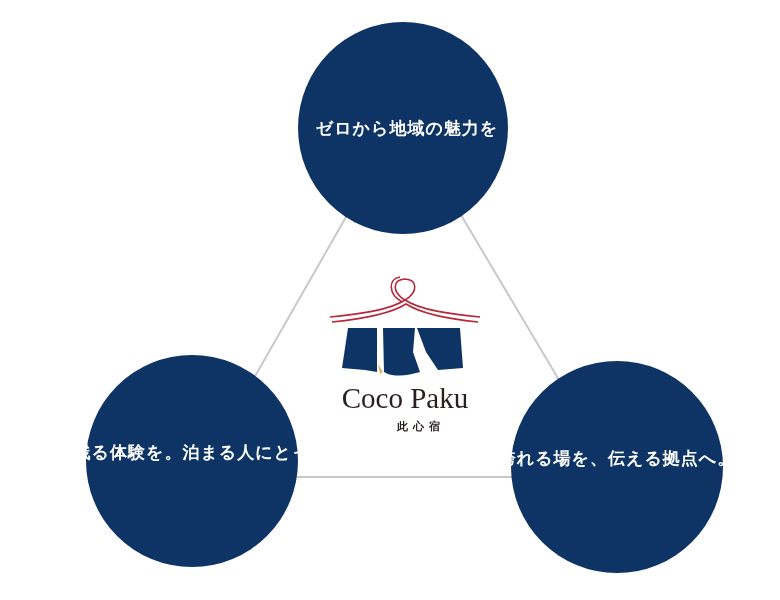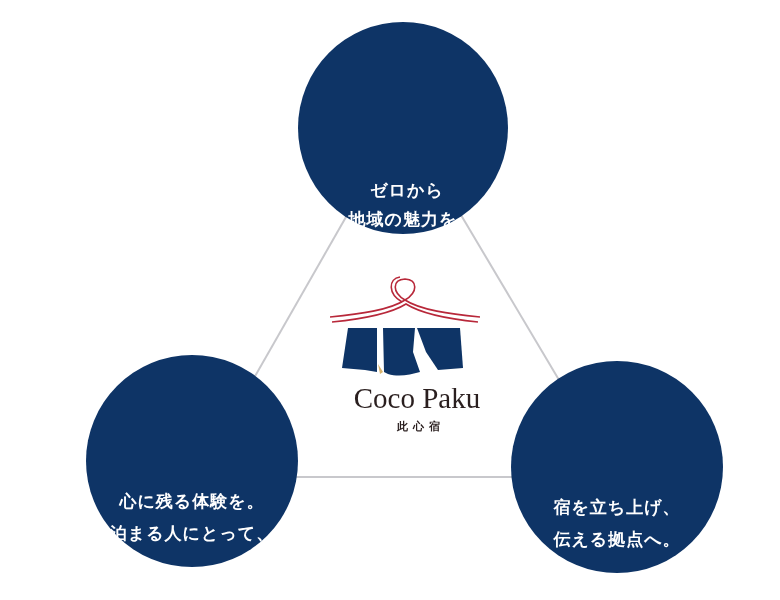--- a/index.html
+++ b/index.html
@@ -1,35 +1,35 @@
 <!DOCTYPE html>
 <html><head>
   <meta charset="utf-8">
   <style>
     html, body { margin: 0; padding: 0; background: #ffffff; }
     body { width: 780px; height: 600px; position: relative; overflow: hidden; font-family: "DejaVu Serif", "Liberation Serif", serif; }
     .lines { position: absolute; left: 0; top: 0; width: 780px; height: 600px; }
     .circle {
       position: absolute; border-radius: 50%;
       background: #0e3466;
-      display: flex; flex-direction: column; align-items: center; justify-content: flex-end;
+      display: flex; flex-direction: row; align-items: center; justify-content: center;
       color: #ffffff; text-align: center;
       font-family: "DejaVu Serif", "Liberation Serif", serif;
       font-weight: bold;
       letter-spacing: 1px;
     }
     .circle .line { display: block; white-space: nowrap; }
     #c-top { left: 298px; top: 22px; width: 210px; height: 212px; font-size: 17px; line-height: 29px; }
     #c-top .line:nth-child(1) { padding-left: 8px; }
     #c-top .line:nth-child(3) { padding-left: 10px; }
     #c-left { left: 86px; top: 355px; width: 212px; height: 212px; font-size: 17px; line-height: 32px; padding-bottom: 18px; box-sizing: border-box; }
     #c-right { left: 511px; top: 361px; width: 212px; height: 212px; font-size: 17px; line-height: 32px; padding-bottom: 18px; box-sizing: border-box; }
     .logo { position: absolute; left: 320px; top: 272px; width: 170px; height: 170px; }
     .logo-name {
-      position: absolute; left: 12px; top: 110px; width: 170px; text-align: center;
+      position: absolute; left: 0; top: 110px; width: 170px; text-align: center;
       font-family: "Liberation Serif", "DejaVu Serif", serif;
       font-size: 29px; color: #2a1f1f; letter-spacing: 0px;
     }
     .logo-sub {
       position: absolute; left: 16px; top: 147px; width: 170px; text-align: center;
       font-family: "DejaVu Serif", serif;
       font-size: 11px; color: #2a1f1f; letter-spacing: 5px; font-weight: bold;
     }
   </style>
 </head>
@@ -45,21 +45,21 @@
   <span class="line">ゼロから</span>
   <span class="line">地域の魅力を</span>
 </div>
 
 <div class="circle" id="c-left">
   <span class="line">心に残る体験を。</span>
   <span class="line">泊まる人にとって、</span>
 </div>
 
 <div class="circle" id="c-right">
-  <span class="line">宿を立ち上げ、</span>
+  <span class="line">誇れる場を、</span>
   <span class="line">伝える拠点へ。</span>
 </div>
 
 <div class="logo">
   <svg width="170" height="110" viewBox="0 0 170 110" style="position:absolute;left:0;top:0;">
 
     <g fill="none" stroke="#b8283a" stroke-width="1.6">
       <path d="M10 45 C 40 42, 70 38, 85 28 C 98 20, 98 8, 85 7 C 72 8, 72 20, 85 28 C 100 38, 130 42, 160 45"></path>
       <path d="M12 50 C 42 47, 70 42, 86 32 C 102 42, 128 47, 158 50"></path>
       <path d="M80 5 C 68 7, 68 22, 82 30"></path>

